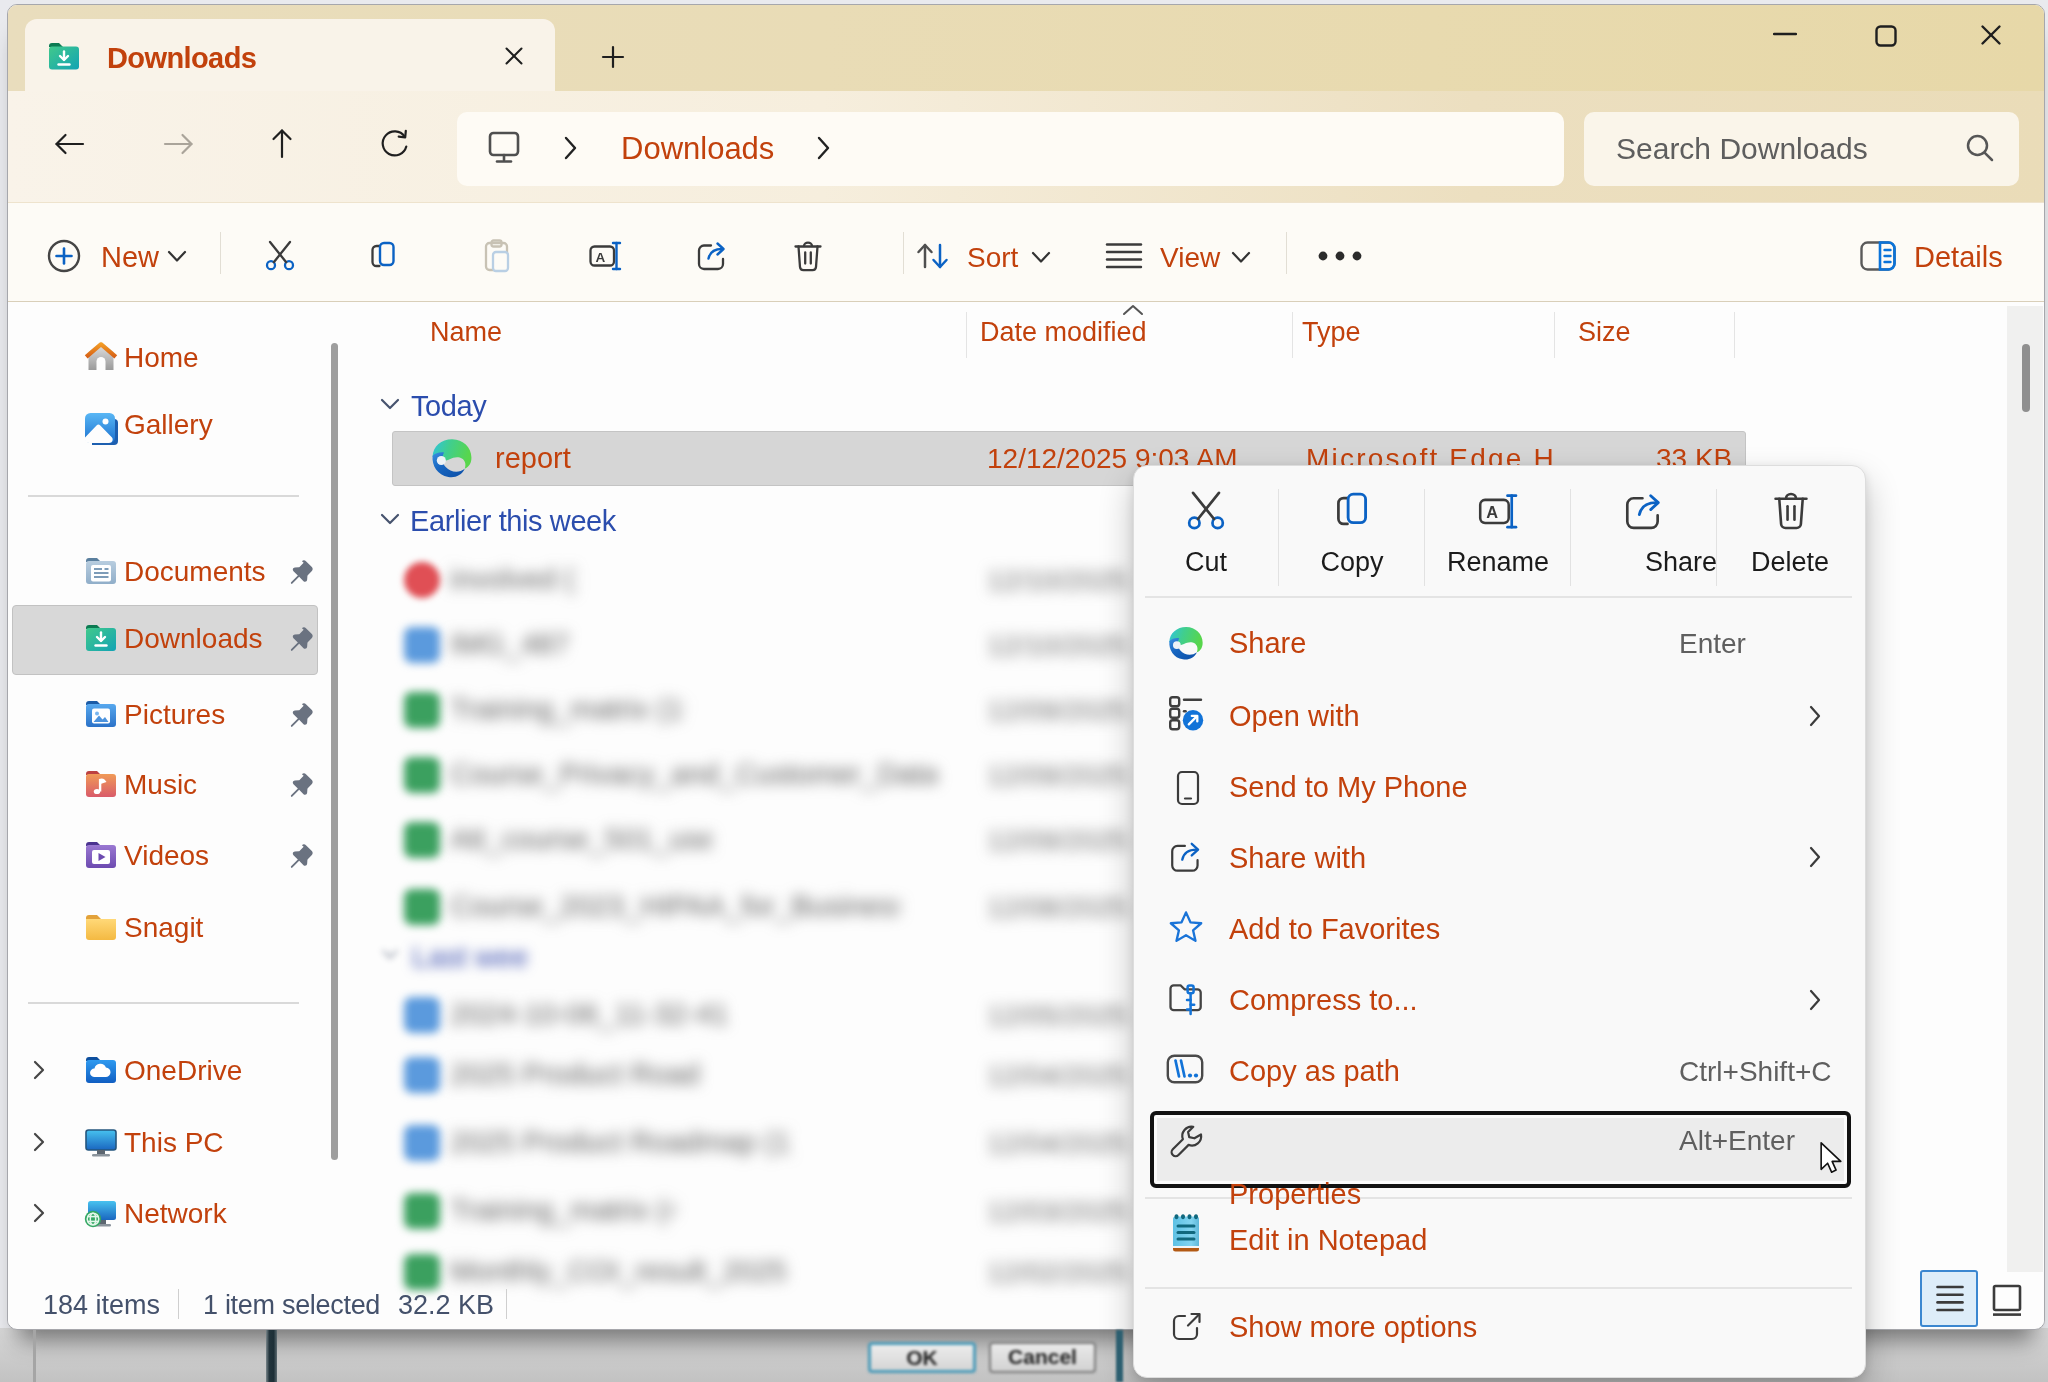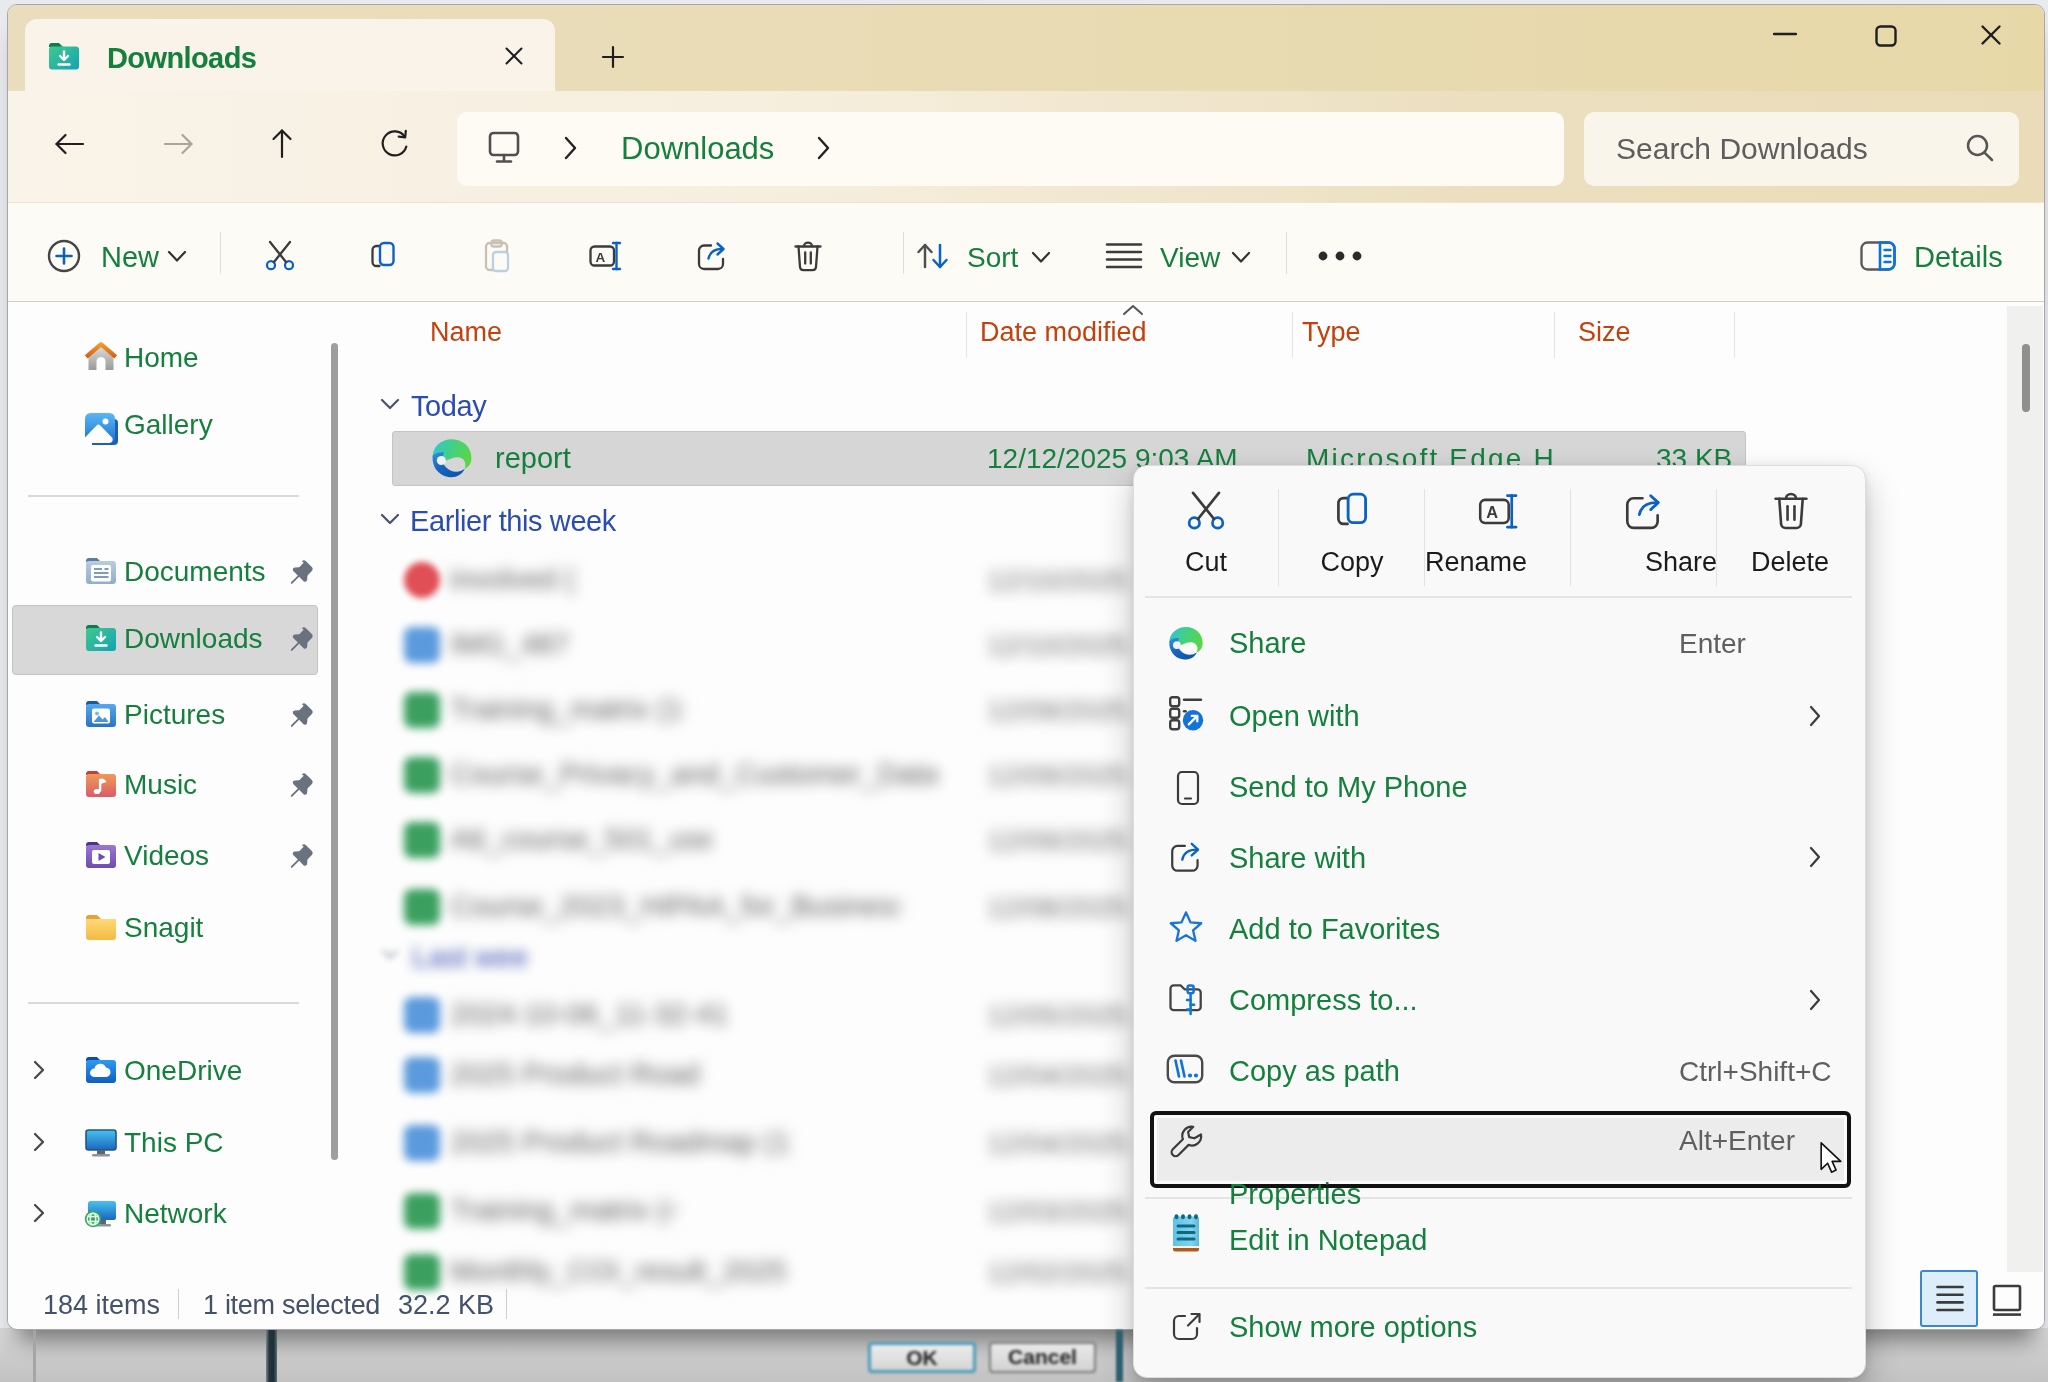--- a/index.html
+++ b/index.html
@@ -6,21 +6,21 @@
 .abs{position:absolute}
 svg{display:block}
 #botstrip{position:absolute;left:0;top:1328px;width:2048px;height:54px;background:linear-gradient(#d7d7d7,#c2c2c2)}
 #win{position:absolute;left:7px;top:4px;width:2036px;height:1324px;border-radius:10px;border:1.5px solid #a6a7ac;background:#fdfdfd;box-shadow:0 22px 22px -12px rgba(0,0,0,.46);overflow:hidden}
 #titlebar{position:absolute;left:0;top:0;width:100%;height:86px;background:linear-gradient(90deg,#e9ddbd 0%,#e9dcb6 40%,#e7d8a8 100%)}
 #tab{position:absolute;left:17px;top:14px;width:530px;height:72px;border-radius:12px 12px 0 0;background:#f9f3e9}
 #navrow{position:absolute;left:0;top:86px;width:100%;height:112px;background:linear-gradient(90deg,#f9f3e9 0%,#f6eedd 40%,#ecdfc0 72%,#eadcb8 100%)}
 #toolbar{position:absolute;left:0;top:197px;width:100%;height:100px;background:#fdfbf6;border-top:1px solid #eee3cd;border-bottom:1px solid #d9cfb9;box-sizing:border-box}
 #content{position:absolute;left:0;top:297px;width:100%;height:979px;background:#fdfdfd}
 #statusbar{position:absolute;left:0;top:1276px;width:100%;height:44px;background:#fdfdfd}
-.t{position:absolute;white-space:nowrap;color:#15803d}
+.t{position:absolute;white-space:nowrap;color:#c2410c}
 .sep-v{position:absolute;width:1px;background:#e3ddd2}
 .blurname{position:absolute;filter:blur(7px);color:#616161;font-size:29px;white-space:nowrap;overflow:hidden;height:38px}
 .blurdate{position:absolute;filter:blur(7px);color:#6f6f6f;font-size:28px;white-space:nowrap;width:142px;overflow:hidden;height:36px}
 .fgroup{position:absolute;font-size:29px;color:#2b4dad;white-space:nowrap;letter-spacing:-.4px}
 .colhdr{position:absolute;top:317px;font-size:27px;color:#c2410c;white-space:nowrap}
 </style></head>
 <body>
 <div id="stage">
 <div id="botstrip"></div>
 <div id="win">
@@ -585,21 +585,21 @@
       <g fill="none" stroke="#3b3b3b" stroke-width="2.1" stroke-linecap="round">
         <path d="M4.5 8.5 H29.5"></path>
         <path d="M13 8 a4 3.4 0 0 1 8 0"></path>
         <path d="M7.5 8.5 L9 29 a3.5 3.5 0 0 0 3.5 3.2 h9 a3.5 3.5 0 0 0 3.5 -3.2 L26.5 8.5"></path>
         <path d="M14.2 14.5 v11"></path>
         <path d="M19.8 14.5 v11"></path>
       </g>
     </svg>
 <div class="abs" style="left:1133px;top:547px;width:146px;text-align:center;font-size:27px;color:#1b1b1b">Cut</div>
 <div class="abs" style="left:1279px;top:547px;width:146px;text-align:center;font-size:27px;color:#1b1b1b">Copy</div>
-<div class="abs" style="left:1425px;top:547px;width:146px;text-align:left;font-size:27px;color:#1b1b1b">Rename</div>
+<div class="abs" style="left:1425px;top:547px;width:146px;text-align:center;font-size:27px;color:#1b1b1b">Rename</div>
 <div class="abs" style="left:1571px;top:547px;width:146px;text-align:right;font-size:27px;color:#1b1b1b">Share</div>
 <div class="abs" style="left:1717px;top:547px;width:146px;text-align:center;font-size:27px;color:#1b1b1b">Delete</div>
 <div class="abs" style="left:1145px;top:596px;width:707px;height:2px;background:#e4e4e4"></div>
 <div class="abs" style="left:1150px;top:1111px;width:701px;height:77px;background:#ececec;border:4px solid #121212;border-radius:6px;box-sizing:border-box;box-shadow:inset 0 0 0 3px #fbfbfb"></div>
 <div class="abs" style="left:1145px;top:1197px;width:707px;height:2px;background:#e4e4e4"></div>
 <div class="abs" style="left:1145px;top:1287px;width:707px;height:2px;background:#e4e4e4"></div>
 <svg class="abs" style="left:1168px;top:625px" width="36" height="36" viewBox="0 0 48 48">
 <path d="M1.8 22.5 C2.2 10.5 12.2 2.4 24.4 2.6 C36.6 2.8 46 11.8 46.2 23.2 C46.4 29.5 43.5 34.5 38.5 36.3 C40.8 30.5 38.3 24.8 32.8 23.4 C28.8 22.4 24.8 23.6 21.3 25.4 C14.3 28.9 6.8 27.3 1.8 22.5 Z" fill="url(#etop)"></path>
 <path d="M1.8 21.5 C0.8 33 7.5 43.6 19.8 45.8 C27.5 47.2 35 44 38.6 36.4 C32 41.5 22.5 40.8 16.8 34.3 C12.4 29.3 12.1 22.6 14.9 17.6 C10.2 16.9 4.8 18.3 1.8 21.5 Z" fill="url(#ebot)"></path>
 <circle cx="11.8" cy="26.8" r="5.2" fill="#edf3f7"></circle>

